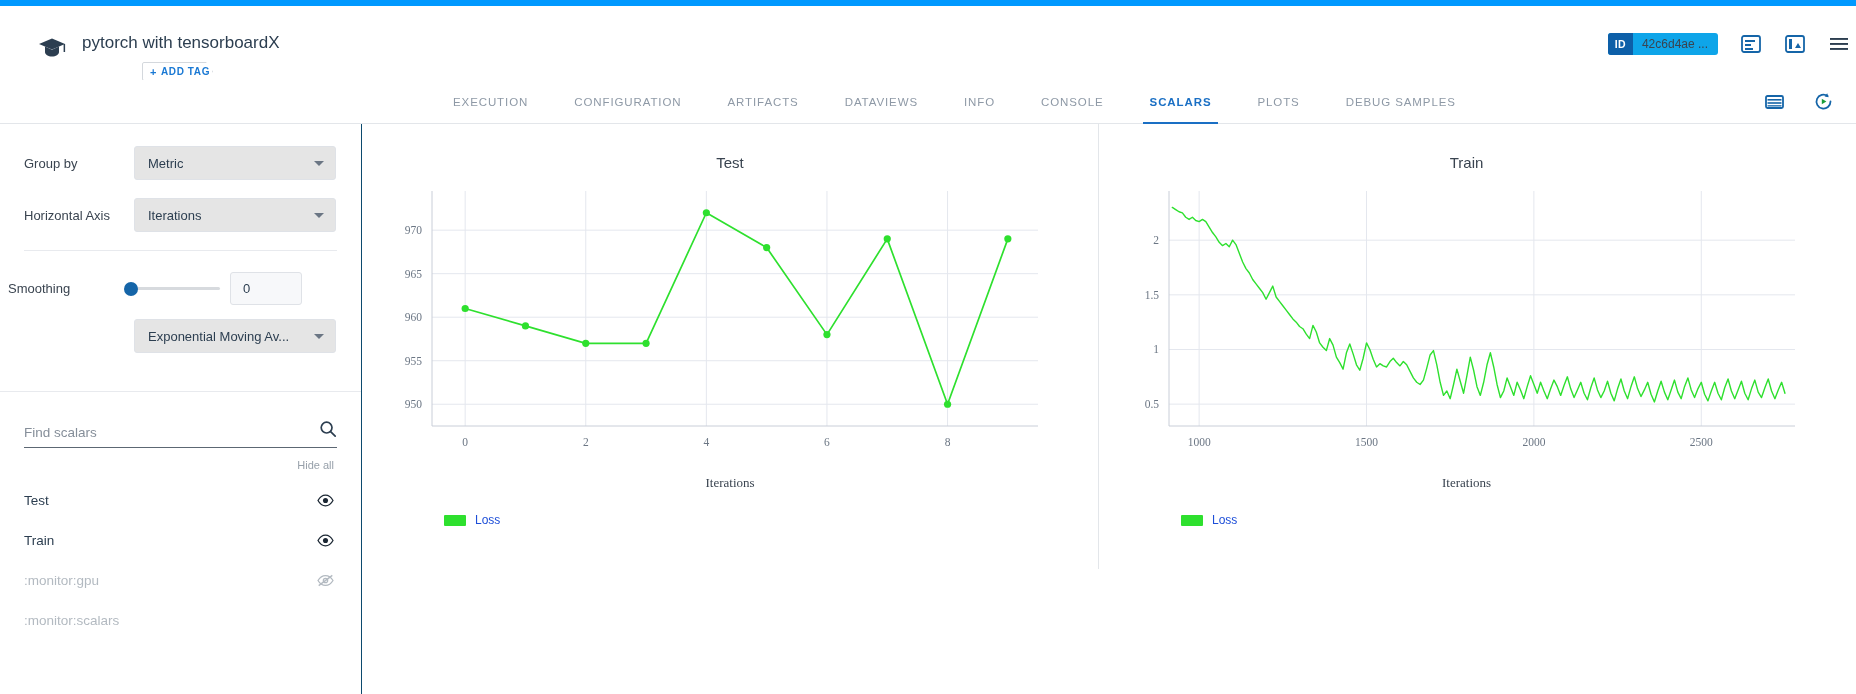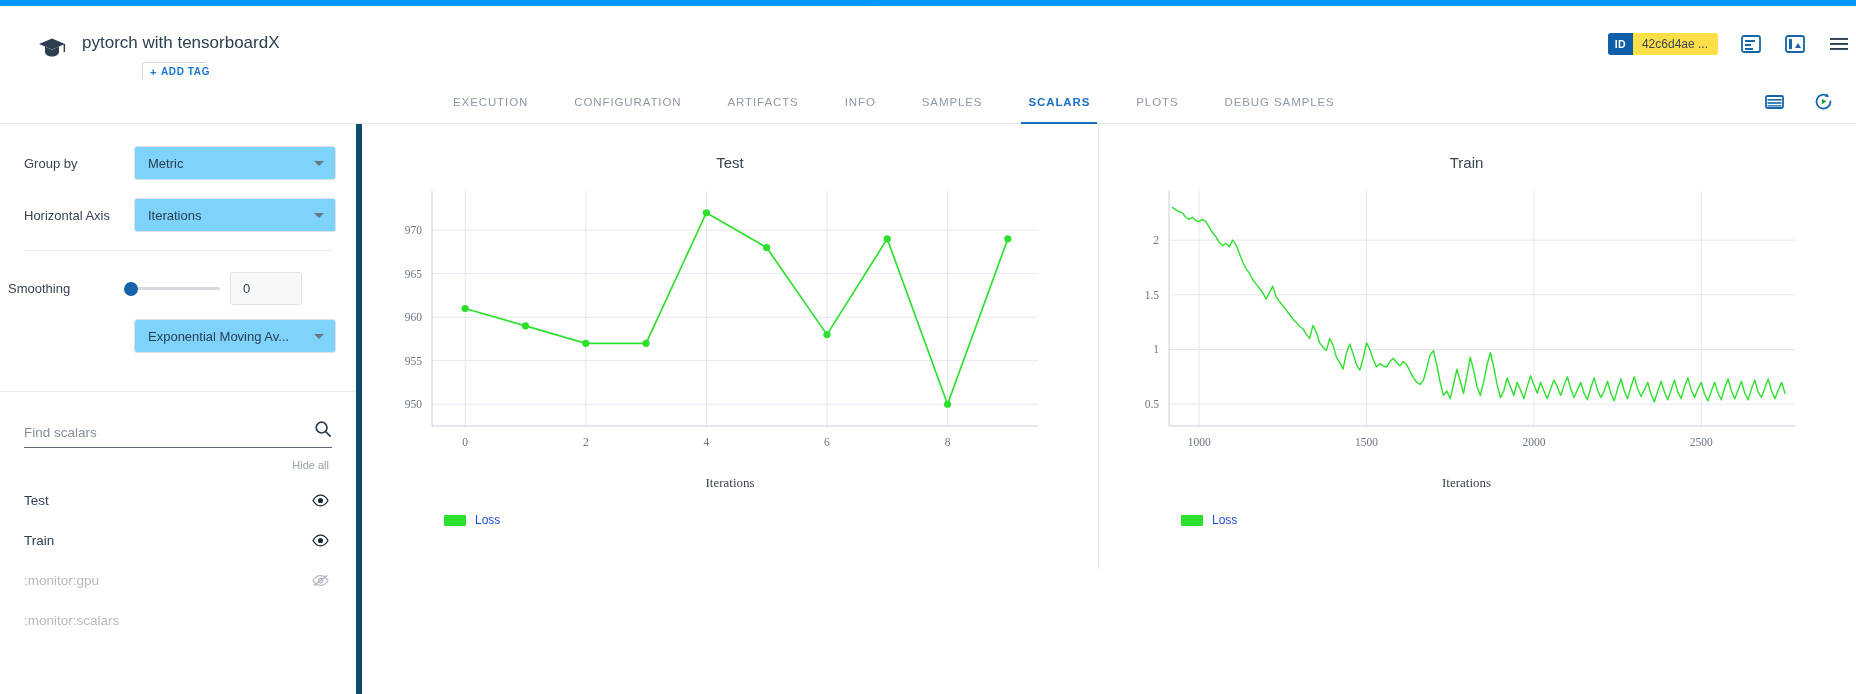--- a/index.html
+++ b/index.html
@@ -53,21 +53,21 @@
     width: 71px; white-space: nowrap;
   }
   .add-tag .plus { margin-right: 4px; font-size: 11px; }
 
   .hdr-right {
     position: absolute; right: 18px; top: 27px;
     display: flex; align-items: center; gap: 22px;
   }
   .id-chip {
     display: flex; align-items: center; height: 22px;
-    background: #fde047; border-radius: 3px; overflow: hidden;
+    background: #0ea5e9; border-radius: 3px; overflow: hidden;
   }
   .id-chip .id-tag {
     background: #0d5fa8; color: #fff; font-size: 10.5px; font-weight: 700;
     padding: 0 7px; height: 22px; display: flex; align-items: center;
     letter-spacing: .4px;
   }
   .id-chip .id-val {
     color: #3a4450; font-size: 12px; padding: 0 10px 0 9px;
     white-space: nowrap;
   }
@@ -101,33 +101,33 @@
 
   
   .body-wrap {
     position: absolute; top: 124px; left: 0;
     width: 1856px; height: 570px; display: flex;
   }
 
   
   .sidebar {
     width: 362px; height: 570px; background: #fff;
-    border-right: 6px solid #0c4a6e; position: relative; flex: none;
+    border-right: 1px solid #0c4a6e; position: relative; flex: none;
   }
   .ctrl-section { padding: 22px 0 16px 0; }
   .ctrl-row {
     display: flex; align-items: center;
     padding: 0 0 0 24px; margin-bottom: 18px; height: 34px;
   }
   .ctrl-label {
     font-size: 13px; color: #3a4450; width: 110px; flex: none;
   }
   .select {
     width: 202px; height: 34px; border: 1px solid #dfe2e7;
-    background: #7dd3fc; border-radius: 3px;
+    background: #e5e5e5; border-radius: 3px;
     display: flex; align-items: center; justify-content: space-between;
     padding: 0 11px 0 13px; cursor: pointer;
   }
   .select span.val {
     font-size: 13px; color: #2c3e50;
     white-space: nowrap; overflow: hidden; text-overflow: ellipsis;
   }
   .caret {
     width: 0; height: 0; flex: none; margin-left: 7px;
     border-left: 5px solid transparent; border-right: 5px solid transparent;
@@ -274,24 +274,27 @@
     <div class="tab">
         <span>EXECUTION</span>
       </div>
     <div class="tab">
         <span>CONFIGURATION</span>
       </div>
     <div class="tab">
         <span>ARTIFACTS</span>
       </div>
     <div class="tab">
+        <span>DATAVIEWS</span>
+      </div>
+    <div class="tab">
         <span>INFO</span>
       </div>
     <div class="tab">
-        <span>SAMPLES</span>
+        <span>CONSOLE</span>
       </div>
     <div class="tab active">
         <span>SCALARS</span>
       </div>
     <div class="tab">
         <span>PLOTS</span>
       </div>
     <div class="tab">
         <span>DEBUG SAMPLES</span>
       </div>

